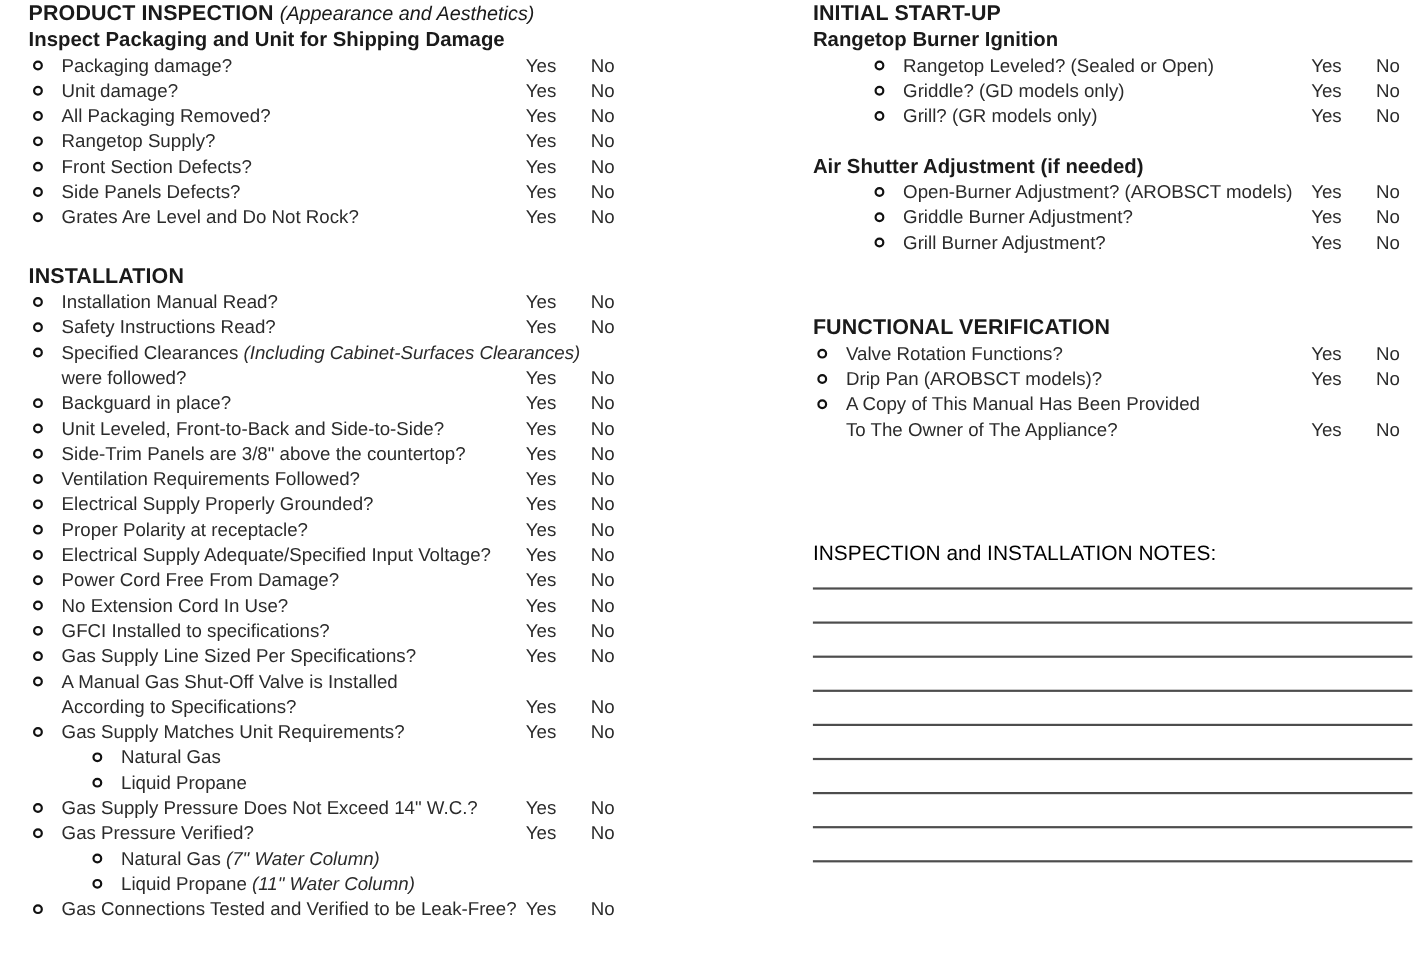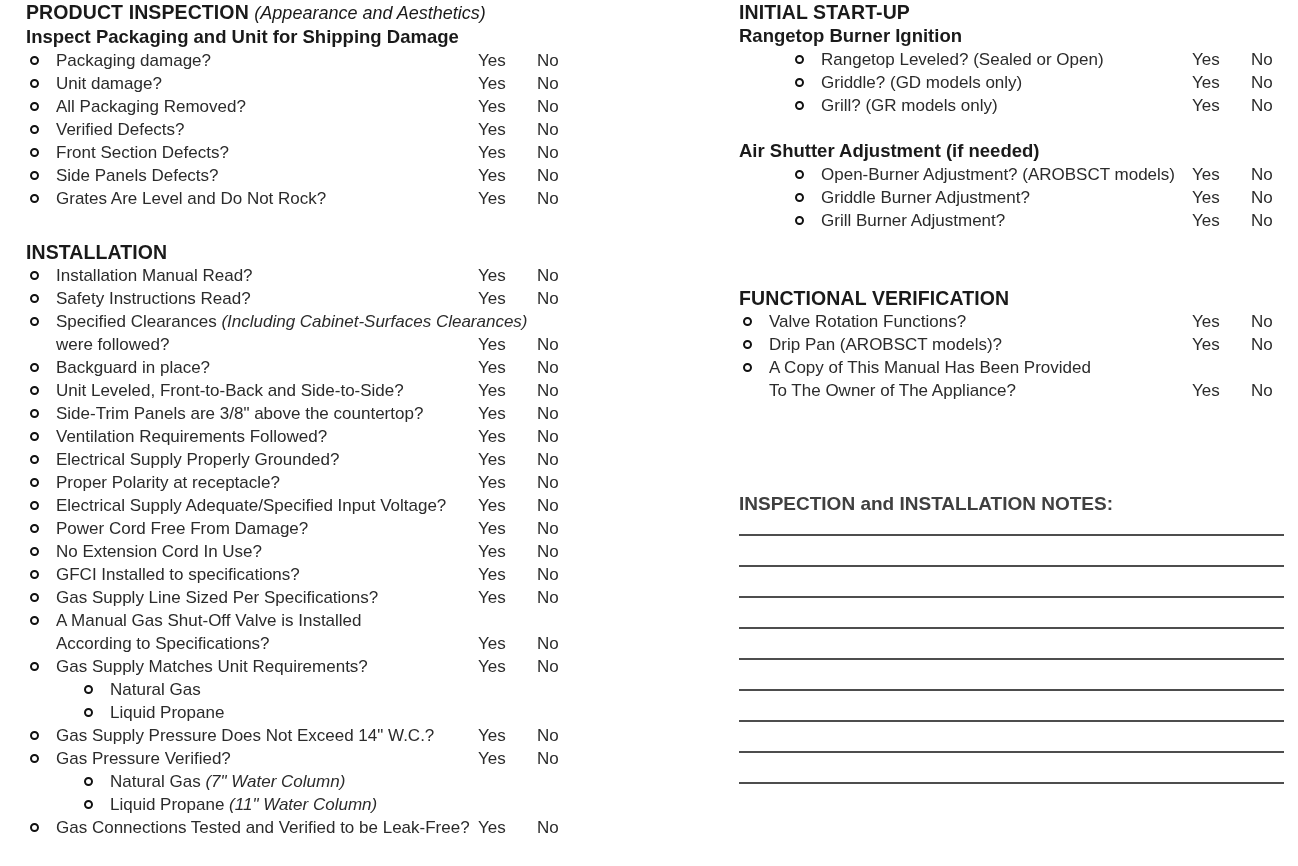--- a/index.html
+++ b/index.html
@@ -100,24 +100,24 @@
   .col-right .lbl.l2    { left: 82px; }
   .col-right .yes { left: 453px; }
   .col-right .no  { left: 512px; }
   .spacer-22 { height: 22px; }
   .spacer-30 { height: 30px; }
   .spacer-54 { height: 54px; }
   .spacer-90 { height: 90px; }
 
   
   .notes-title {
-    font-weight: bold;
+    font-weight: normal;
     font-size: 19px;
     line-height: 24px;
-    color: #404040;
+    color: #000000;
     white-space: nowrap;
   }
   .notes-lines { margin-top: 18px; }
   .note-line {
     height: 2px;
     background: #4d4d4d;
     margin-bottom: 29px;
     width: 545px;
   }
 </style>
@@ -153,21 +153,21 @@
 
     <div>
       <div class="row">
         <span class="bullet l1"></span>
         <span class="lbl l1">All Packaging Removed?</span>
         <span class="yes">Yes</span>
         <span class="no">No</span>
       </div>
       <div class="row">
         <span class="bullet l1"></span>
-        <span class="lbl l1">Verified Defects?</span>
+        <span class="lbl l1">Rangetop Supply?</span>
         <span class="yes">Yes</span>
         <span class="no">No</span>
       </div>
       <div class="row">
         <span class="bullet l1"></span>
         <span class="lbl l1">Front Section Defects?</span>
         <span class="yes">Yes</span>
         <span class="no">No</span>
       </div>
       <div class="row">

